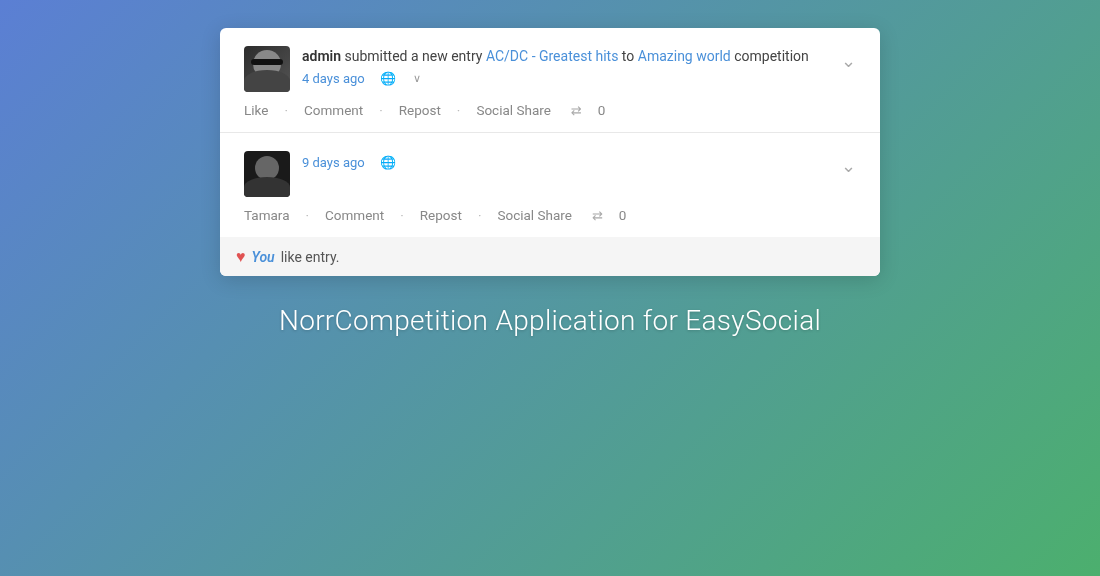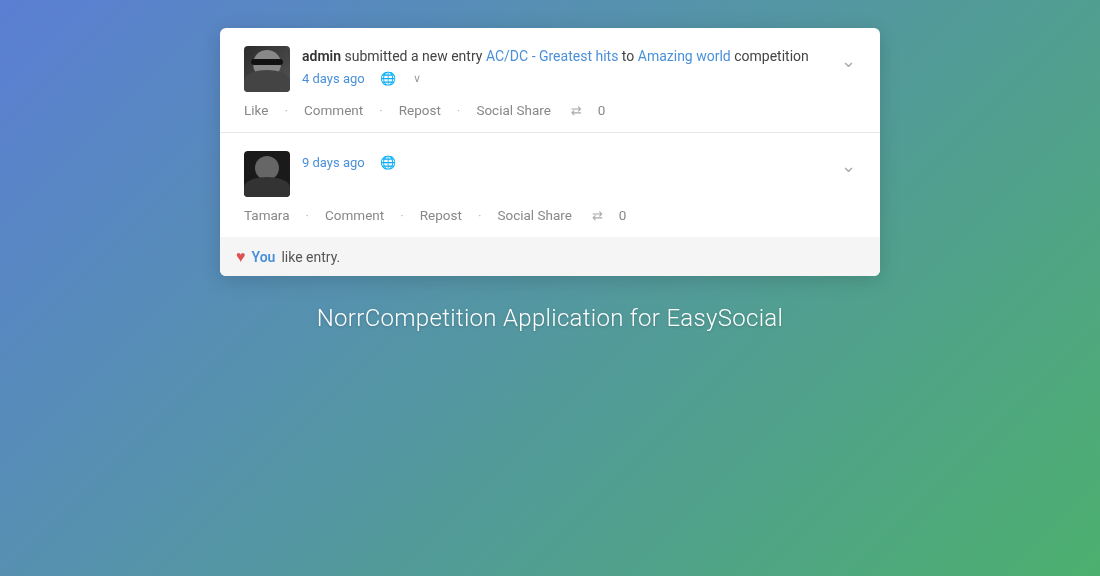--- a/index.html
+++ b/index.html
@@ -209,26 +209,27 @@
     }
 
     .heart-icon {
       color: #e05252;
       font-size: 16px;
     }
 
     .like-bar .you-link {
       color: #4a90d9;
       font-weight: 600;
+      font-style: italic;
     }
 
     .app-title {
       margin-top: 28px;
       color: #fff;
-      font-size: 24px;
+      font-size: 28px;
       font-weight: 300;
       letter-spacing: 0.3px;
       text-shadow: 0 1px 3px rgba(0,0,0,0.2);
     }
   </style>
 </head>
 <body>
 
 <div class="card">
 

